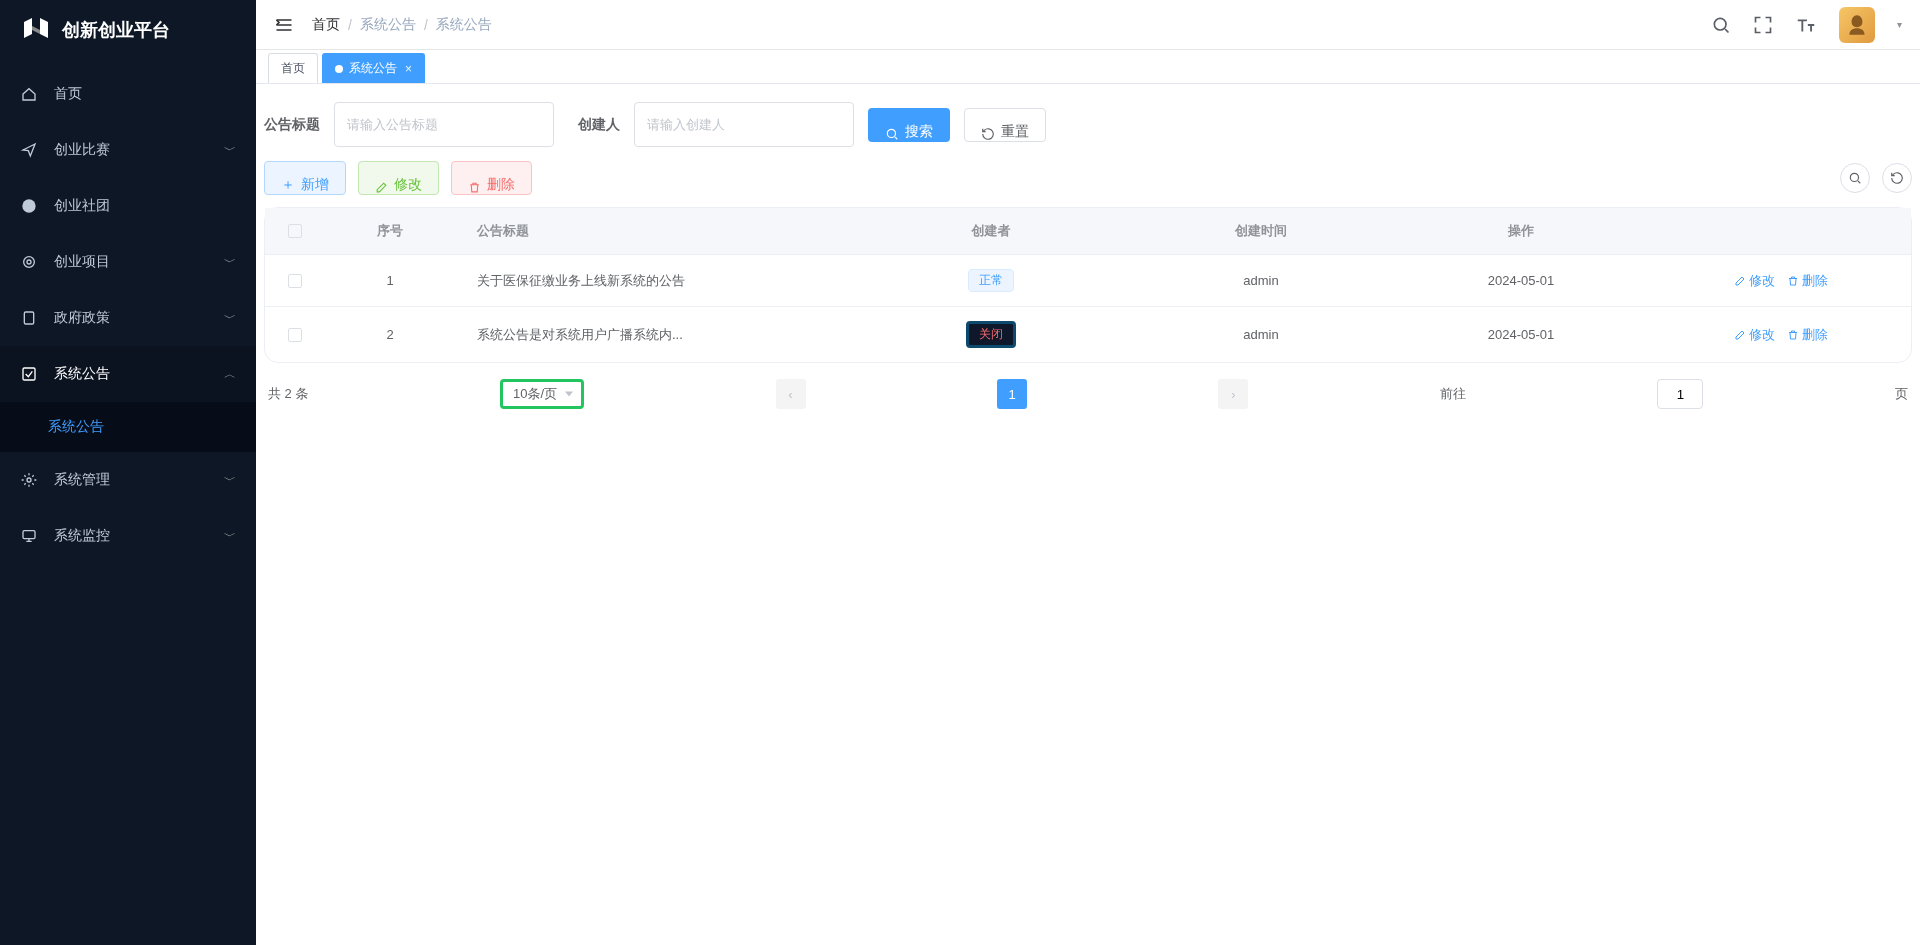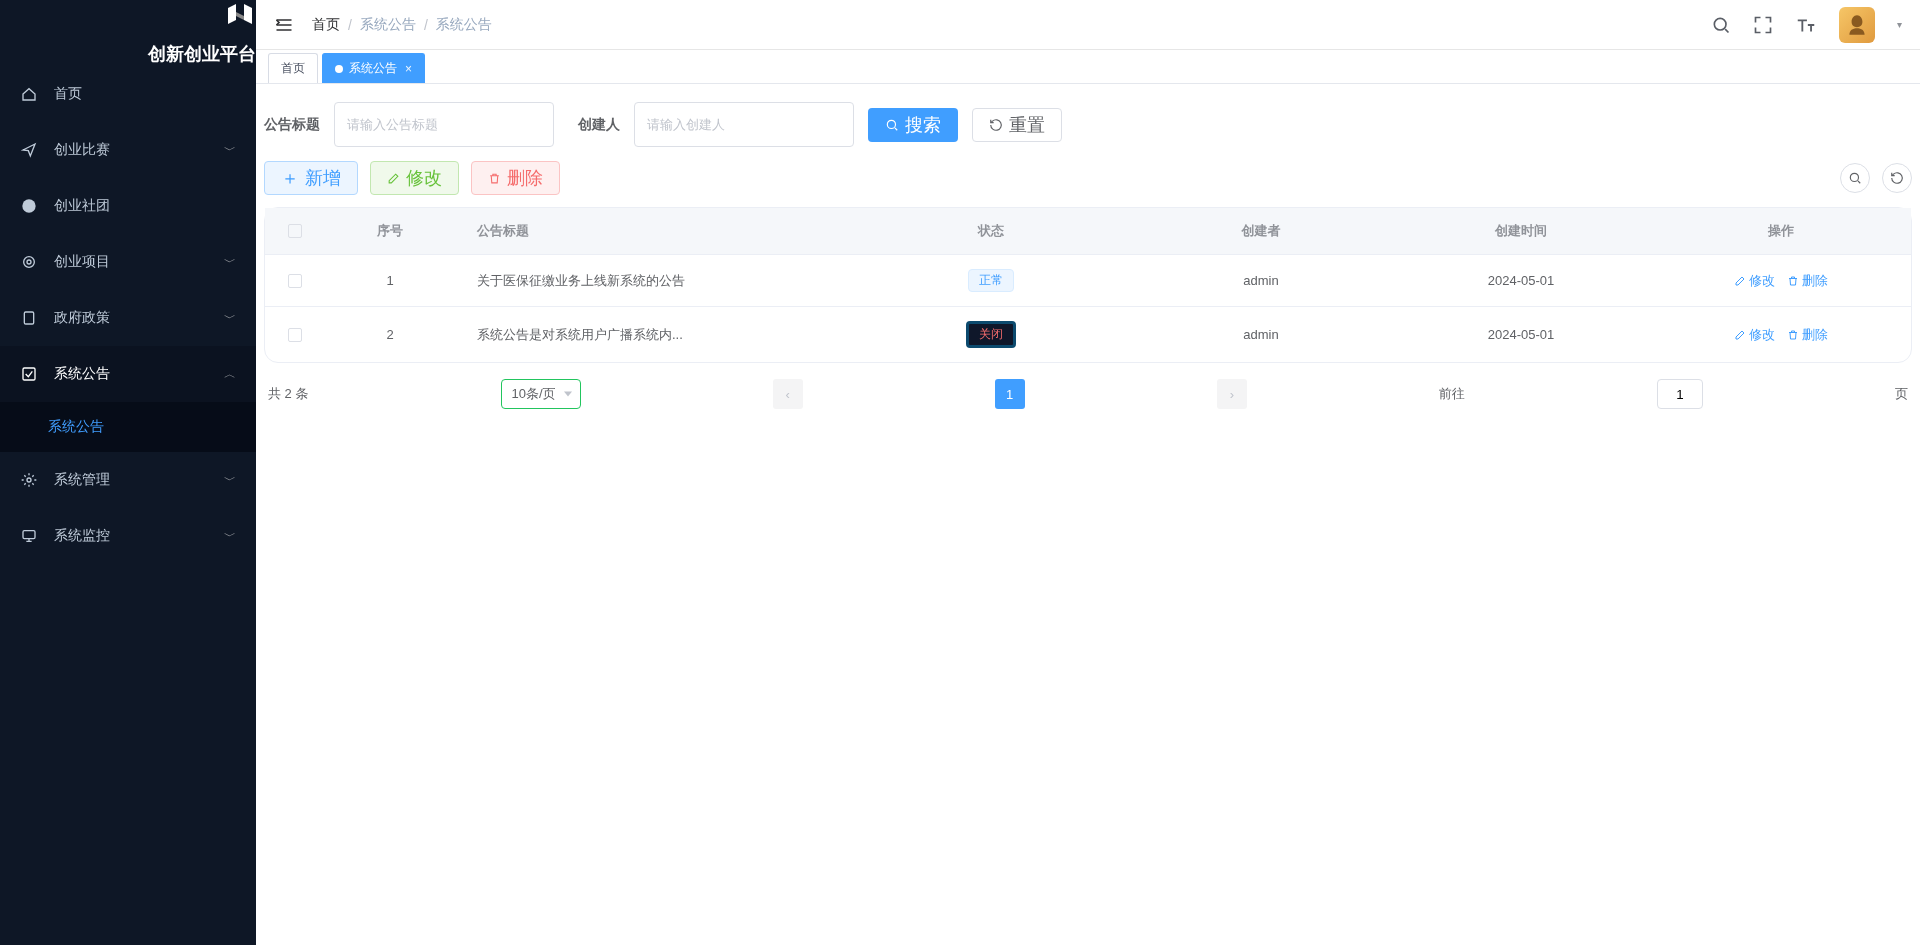--- a/index.html
+++ b/index.html
@@ -15,24 +15,23 @@
 .sidebar {
   width: 256px;
   background: #0e1726;
   color: #bfcbd9;
   display: flex;
   flex-direction: column;
 }
 .sidebar-logo {
   height: 60px;
   display: flex;
-  align-items: flex-end;
+  align-items: center;
   padding-left: 20px;
   gap: 10px;
-  flex-direction: column;
 }
 .sidebar-logo-mark {
   width: 32px; height: 32px;
   display: flex; align-items: center; justify-content: center;
 }
 .sidebar-title { color: #fff; font-size: 18px; font-weight: 600; }
 .sb-menu { list-style: none; padding-top: 6px; }
 .sb-item {
   height: 56px; display: flex; align-items: center;
   padding: 0 20px; cursor: pointer; color: #bfcbd9;
@@ -93,22 +92,22 @@
 .content { padding: 18px 8px; flex:1; overflow:auto; }
 .filter-row { display:flex; align-items:center; gap:14px; margin-bottom:14px; }
 .filter-label { color:#606266; font-size:14px; font-weight:600; }
 .input {
   height:45px; border:1px solid #dcdfe6; border-radius:4px;
   padding:0 12px; font-size:13px; color:#606266; width:220px;
 }
 .input::placeholder { color:#c0c4cc; }
 .btn {
   height:34px; border-radius:4px; padding:0 16px;
-  display:inline-flex; align-items:center; gap:6px;
-  font-size:18px; cursor:pointer; border:1px solid transparent;
+  display:inline-flex; align-items:flex-end; gap:6px;
+  font-size:14px; cursor:pointer; border:1px solid transparent;
 }
 .btn-primary { background:#409eff; color:#fff; }
 .btn-default { background:#fff; color:#606266; border-color:#dcdfe6; }
 .btn-plain-primary { background:#ecf5ff; color:#409eff; border-color:#b3d8ff; }
 .btn-plain-success { background:#f0f9eb; color:#67c23a; border-color:#c2e7b0; }
 .btn-plain-danger  { background:#fef0f0; color:#f56c6c; border-color:#fbc4c4; }
 .action-row { display:flex; align-items:center; gap:12px; margin-bottom:12px; }
 .action-row .spacer { flex:1; }
 .circle-btn {
   width:30px;height:30px;border-radius:50%;border:1px solid #dcdfe6;
@@ -126,21 +125,21 @@
 .checkbox { width:14px;height:14px;border:1px solid #dcdfe6;border-radius:2px;display:inline-block; }
 .tag { padding:2px 10px; border-radius:4px; font-size:12px; }
 .tag-normal { background:#ecf5ff; color:#409eff; border:1px solid #d9ecff; }
 .tag-closed { background:#0f172a; color:#f56c6c; border:3px solid #0c4a6e; }
 .link-btn { color:#409eff; cursor:pointer; font-size:13px; display:inline-flex; align-items:center; gap:3px; }
 .link-btn + .link-btn { margin-left:12px; }
 .cell-ellipsis { max-width:100%; overflow:hidden; text-overflow:ellipsis; white-space:nowrap; }
 
 
 .pagination { display:flex; align-items:center; justify-content:space-between; gap:12px; padding:16px 4px; font-size:13px; color:#606266; }
-.pg-select { height:30px; border:1px solid #22c55e; border-radius:4px; padding:0 24px 0 10px; position:relative; display:flex; align-items:center; cursor:pointer; background:#fff; }
+.pg-select { height:30px; border:3px solid #22c55e; border-radius:4px; padding:0 24px 0 10px; position:relative; display:flex; align-items:center; cursor:pointer; background:#fff; }
 .pg-select::after { content:""; position:absolute; right:8px; top:50%; width:0;height:0;border-left:4px solid transparent;border-right:4px solid transparent;border-top:5px solid #c0c4cc; transform:translateY(-50%); }
 .pg-btn { width:30px;height:30px;border-radius:3px;display:flex;align-items:center;justify-content:center;background:#f4f4f5;color:#c0c4cc;cursor:pointer; }
 .pg-num { width:30px;height:30px;border-radius:3px;display:flex;align-items:center;justify-content:center;cursor:pointer; }
 .pg-num.active { background:#409eff;color:#fff; }
 .pg-input { width:46px;height:30px;border:1px solid #dcdfe6;border-radius:4px;text-align:center; }
 
 svg { display:block; }
 </style>
 </head>
 <body>
@@ -350,21 +349,20 @@
           </span>
       </div>
 
       <div class="table">
         <div class="thead">
           <div class="th">
               <span class="checkbox"></span>
             </div>
           <div class="th">序号</div>
           <div class="th">公告标题</div>
-          <div class="th">状态</div>
           <div class="th">创建者</div>
           <div class="th">创建时间</div>
           <div class="th">操作</div>
         </div>
 
         <div class="trow">
           <div class="td">
               <span class="checkbox"></span>
             </div>
           <div class="td">1</div>

